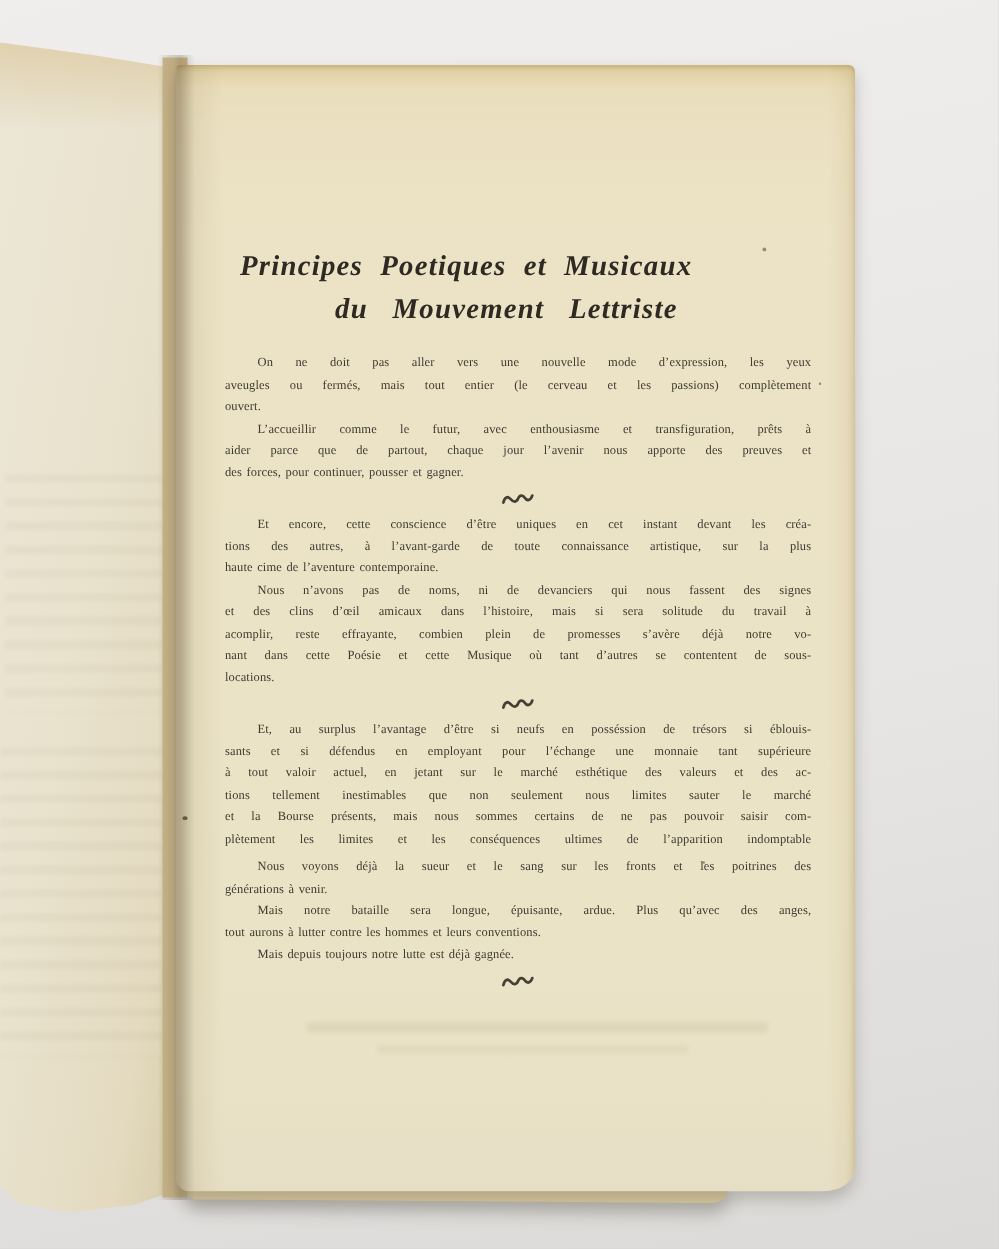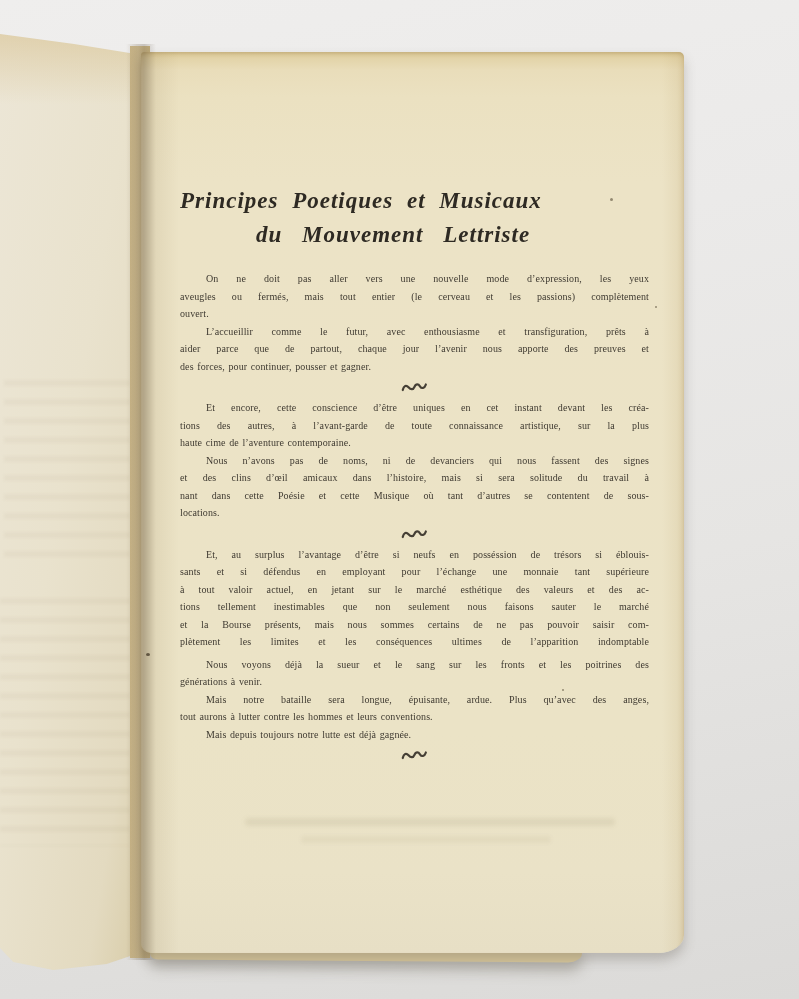--- a/index.html
+++ b/index.html
@@ -54,21 +54,21 @@
   .ghost-line{position:absolute;background:rgba(120,105,70,.10);filter:blur(2px);border-radius:4px;z-index:4;}
   .ghost-line.p1{left:104px;top:766px;width:370px;height:8px;}
   .ghost-line.p2{left:160px;top:784px;width:250px;height:7px;opacity:.7;}
   .speck{position:absolute;border-radius:50%;background:rgba(75,64,44,.55);z-index:5;}
   .speck.s1{left:469px;top:146px;width:3px;height:3px;}
   .speck.s2{left:514px;top:254px;width:2px;height:2px;}
   .speck.s3{left:5px;top:601px;width:4px;height:3px;background:rgba(55,45,30,.7);}
   .speck.s4{left:421px;top:637px;width:2px;height:2px;}
   
   .text-col{position:absolute;left:39px;top:132px;width:469px;z-index:5;color:#3f3a31;}
-  .title{margin:0;font-style:italic;font-weight:bold;font-size:23px;line-height:34px;
+  .title{margin:12px;font-style:italic;font-weight:bold;font-size:23px;line-height:34px;
          color:#2e2a23;letter-spacing:1px;word-spacing:7px;}
   .title .t2{display:block;padding-left:76px;word-spacing:13px;}
   .body-text{margin-top:18px;font-size:10px;line-height:17.5px;letter-spacing:.1px;word-spacing:1px;}
   .para{margin:0;}
   .para.gap{margin-top:5px;}
   .line{text-align:justify;text-align-last:justify;white-space:normal;}
   .line.first{text-indent:26px;}
   .line.last{text-align-last:left;}
   .orn{height:13px;margin:6px 0 5px;text-align:center;}
   .orn svg{transform:rotate(-5deg);}
@@ -113,33 +113,34 @@
   </svg>
 </div>
           <div class="para">
             <div class="line first">Et encore, cette conscience d’être uniques en cet instant devant les créa-</div>
             <div class="line">tions des autres, à l’avant-garde de toute connaissance artistique, sur la plus</div>
             <div class="line last">haute cime de l’aventure contemporaine.</div>
           </div>
           <div class="para">
             <div class="line first">Nous n’avons pas de noms, ni de devanciers qui nous fassent des signes</div>
             <div class="line">et des clins d’œil amicaux dans l’histoire, mais si sera solitude du travail à</div>
+            <div class="line">acomplir, reste effrayante, combien plein de promesses s’avère déjà notre vo-</div>
             <div class="line">nant dans cette Poésie et cette Musique où tant d’autres se contentent de sous-</div>
             <div class="line last">locations.</div>
           </div>
           <div class="orn">
   <svg width="27" height="12" viewBox="0 0 27 12" aria-hidden="true">
     <path d="M1.5 8 C3 3.5, 5.5 3, 7.5 5.8 C9.5 8.6, 12 8.8, 13.5 5.8 C15 3, 17.5 3, 19 5.8 C20.5 8.6, 23.2 8.4, 25 4.5" fill="none" stroke="#453f35" stroke-width="2.2" stroke-linecap="round"></path>
   </svg>
 </div>
           <div class="para">
             <div class="line first">Et, au surplus l’avantage d’être si neufs en posséssion de trésors si éblouis-</div>
             <div class="line">sants et si défendus en employant pour l’échange une monnaie tant supérieure</div>
             <div class="line">à tout valoir actuel, en jetant sur le marché esthétique des valeurs et des ac-</div>
-            <div class="line">tions tellement inestimables que non seulement nous faisons sauter le marché</div>
+            <div class="line">tions tellement inestimables que non seulement nous limites sauter le marché</div>
             <div class="line">et la Bourse présents, mais nous sommes certains de ne pas pouvoir saisir com-</div>
             <div class="line">plètement les limites et les conséquences ultimes de l’apparition indomptable</div>
           </div>
           <div class="para gap">
             <div class="line first">Nous voyons déjà la sueur et le sang sur les fronts et les poitrines des</div>
             <div class="line last">générations à venir.</div>
           </div>
           <div class="para">
             <div class="line first">Mais notre bataille sera longue, épuisante, ardue. Plus qu’avec des anges,</div>
             <div class="line last">tout aurons à lutter contre les hommes et leurs conventions.</div>

